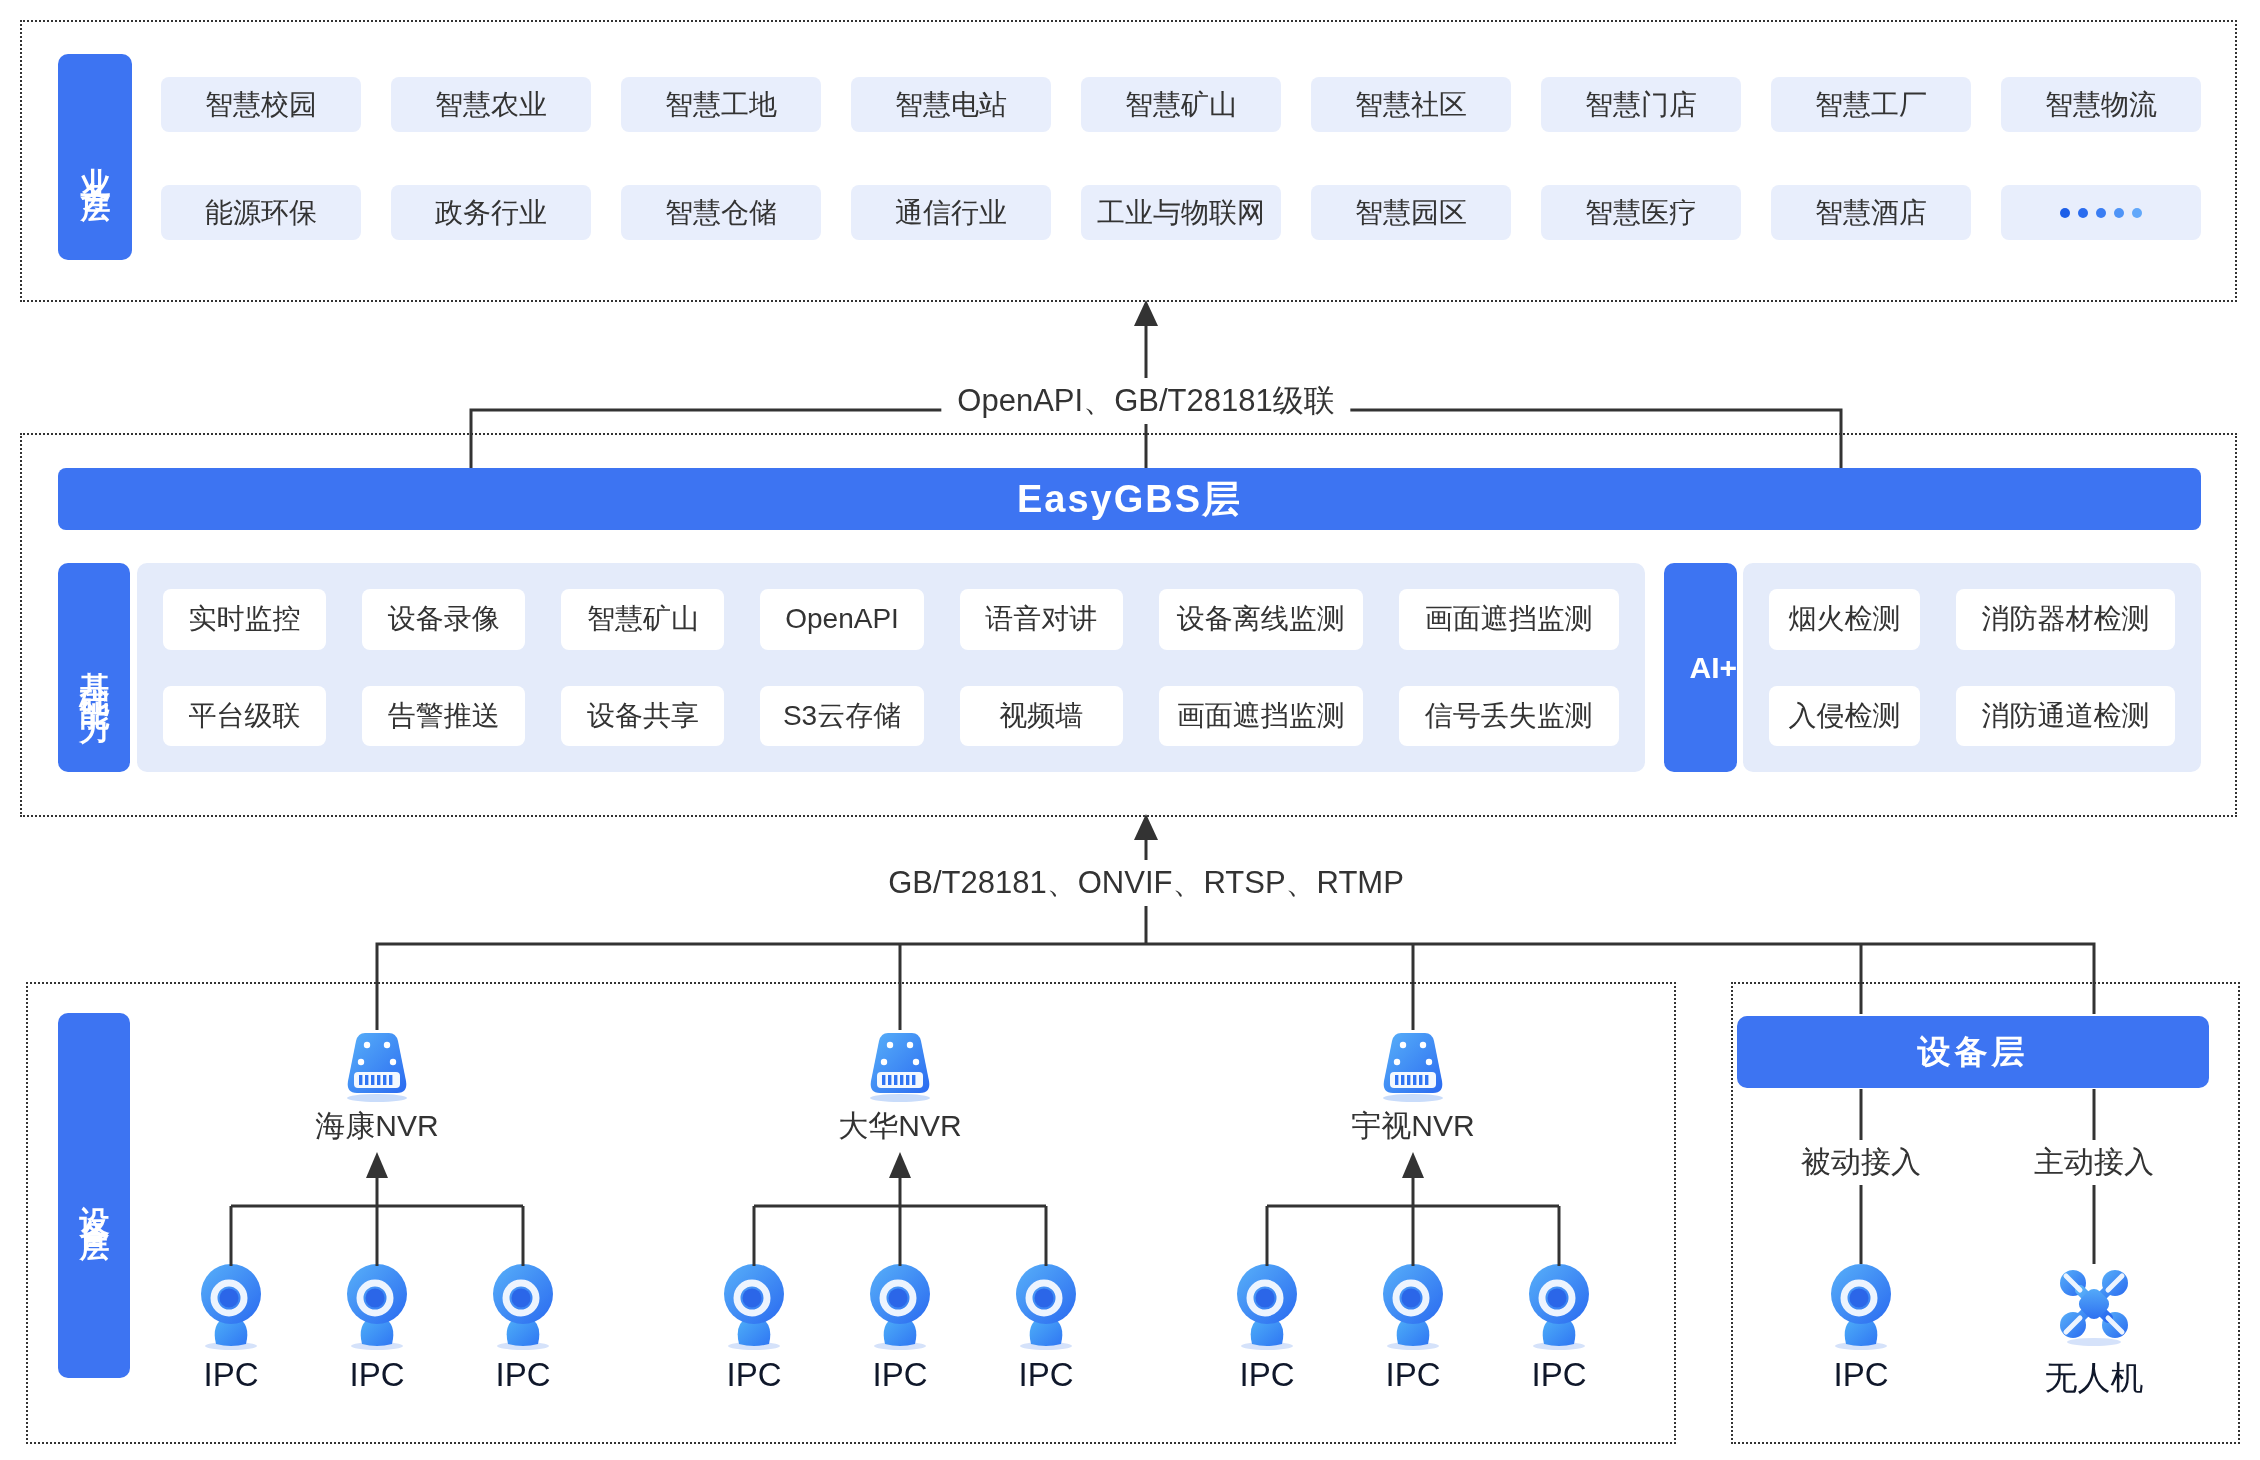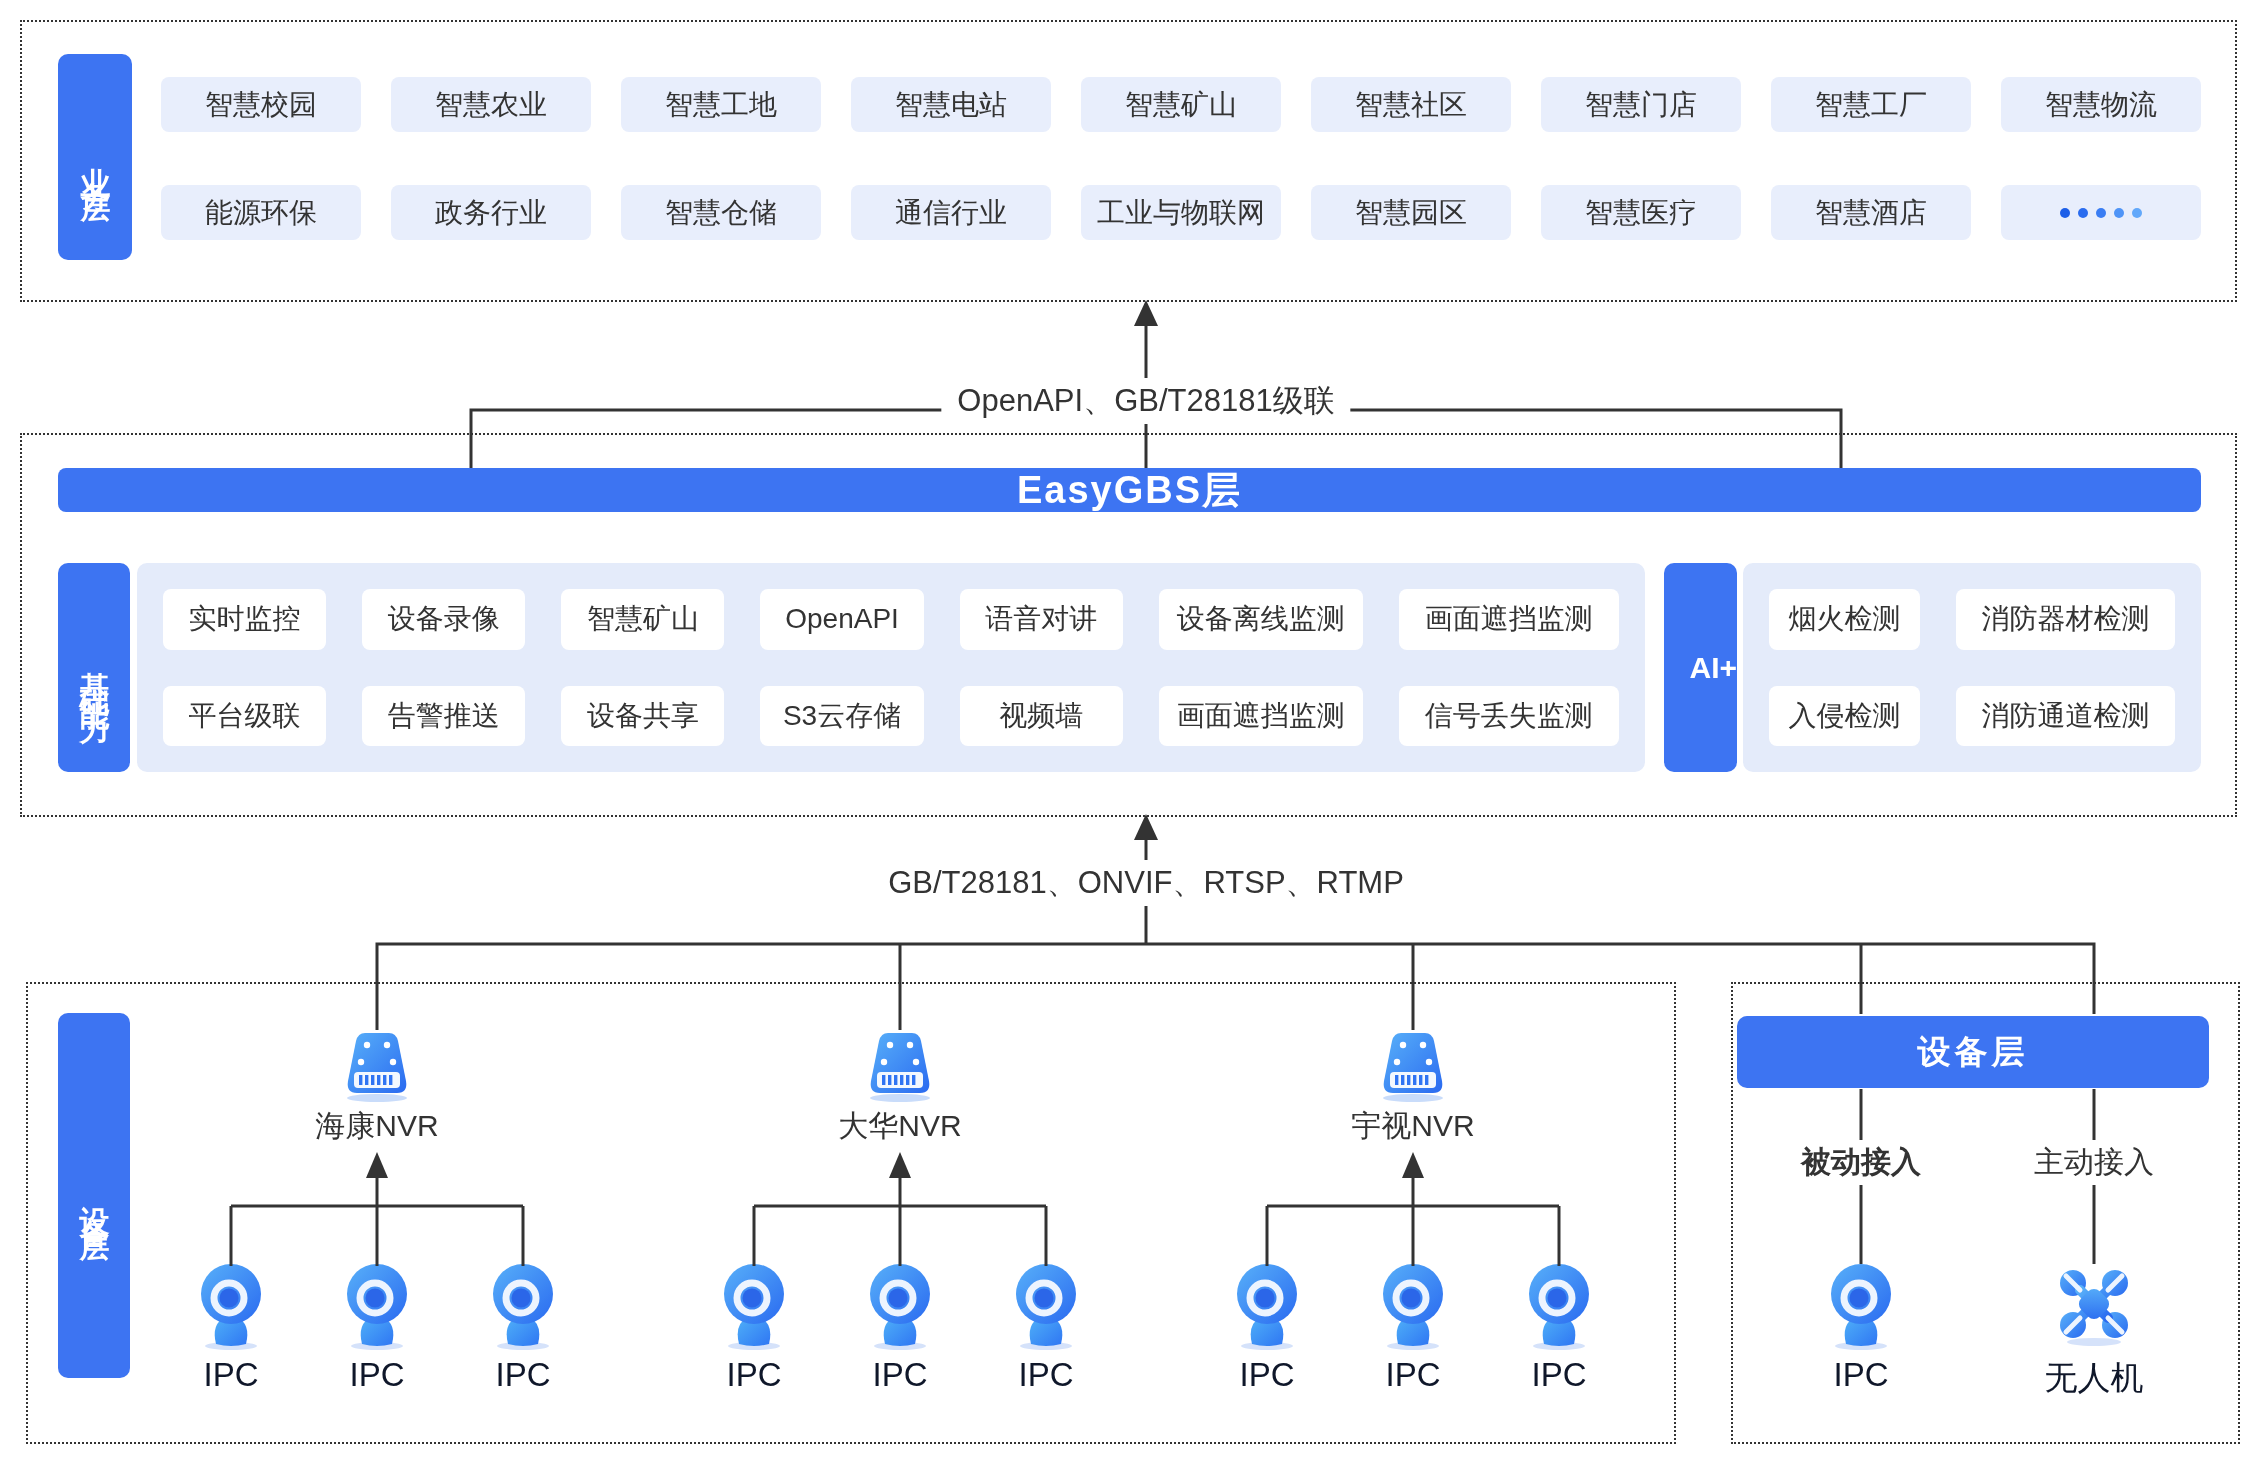--- a/index.html
+++ b/index.html
@@ -119,21 +119,21 @@
         <i></i>
         <i></i>
         <i></i>
         <i></i>
       </div>
   </div>
 
   <div class="conn-label" style="left:1146px;top:342px;margin-top:36px;">OpenAPI、GB/T28181级联</div>
 
   <div class="dotted" style="left:20px;top:433px;width:2213px;height:380px;"></div>
-  <div class="banner easygbs" style="left:58px;top:468px;width:2143px;height:44px;">EasyGBS层</div>
+  <div class="banner easygbs" style="left:58px;top:468px;width:2143px;height:62px;">EasyGBS层</div>
   <div class="vlabel" style="left:58px;top:563px;width:72px;height:209px;">
     <span>基础能力</span>
   </div>
   <div class="panel p1" style="left:137px;top:563px;width:1456px;height:157px;">
     <div class="chip">实时监控</div>
     <div class="chip">设备录像</div>
     <div class="chip">智慧矿山</div>
     <div class="chip">OpenAPI</div>
     <div class="chip">语音对讲</div>
     <div class="chip">设备离线监测</div>
@@ -209,21 +209,21 @@
     </svg>
   <svg class="icon" style="left:1559px;top:1262px;" width="76" height="88">
       <use href="#ic-ipc"></use>
     </svg>
   <div class="dev-label" style="left:1267px;top:1356px;">IPC</div>
   <div class="dev-label" style="left:1413px;top:1356px;">IPC</div>
   <div class="dev-label" style="left:1559px;top:1356px;">IPC</div>
 
   <div class="dotted" style="left:1731px;top:982px;width:505px;height:458px;"></div>
   <div class="banner rdevice" style="left:1737px;top:1016px;width:472px;height:72px;">设备层</div>
-  <div class="mode-label" style="left:1861px;top:1140px;font-weight:bold;">被动接入</div>
+  <div class="mode-label" style="left:1861px;top:1140px;">被动接入</div>
   <div class="mode-label" style="left:2094px;top:1140px;">主动接入</div>
   <svg class="icon" style="left:1861px;top:1262px;" width="76" height="88">
       <use href="#ic-ipc"></use>
     </svg>
   <svg class="icon" style="left:2094px;top:1266px;" width="76" height="80">
       <use href="#ic-drone"></use>
     </svg>
   <div class="dev-label" style="left:1861px;top:1356px;">IPC</div>
   <div class="dev-label" style="left:2094px;top:1356px;">无人机</div>
 

